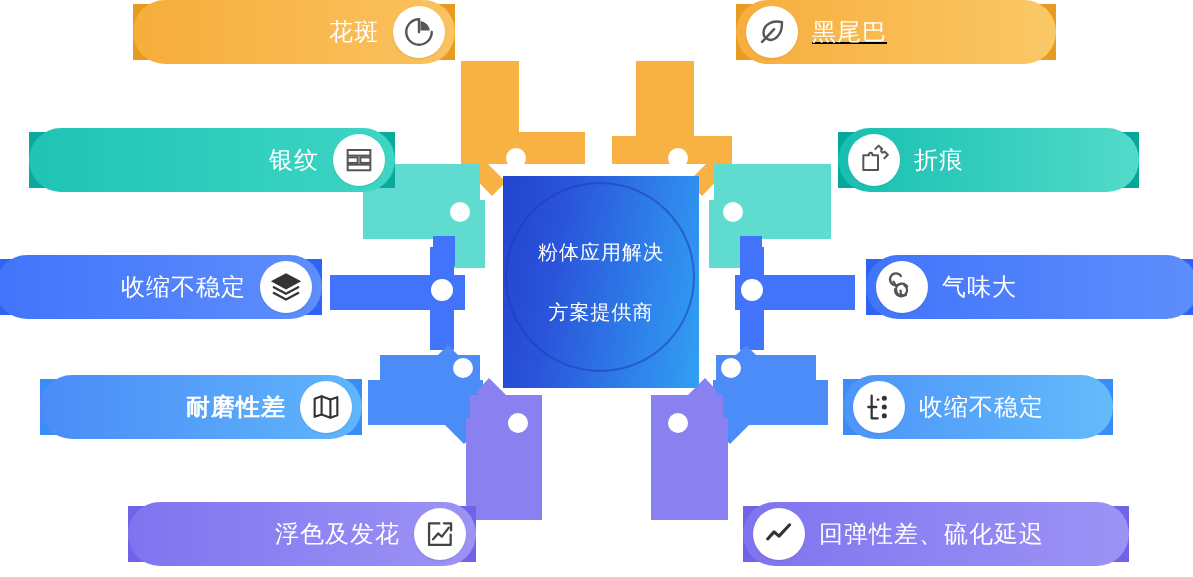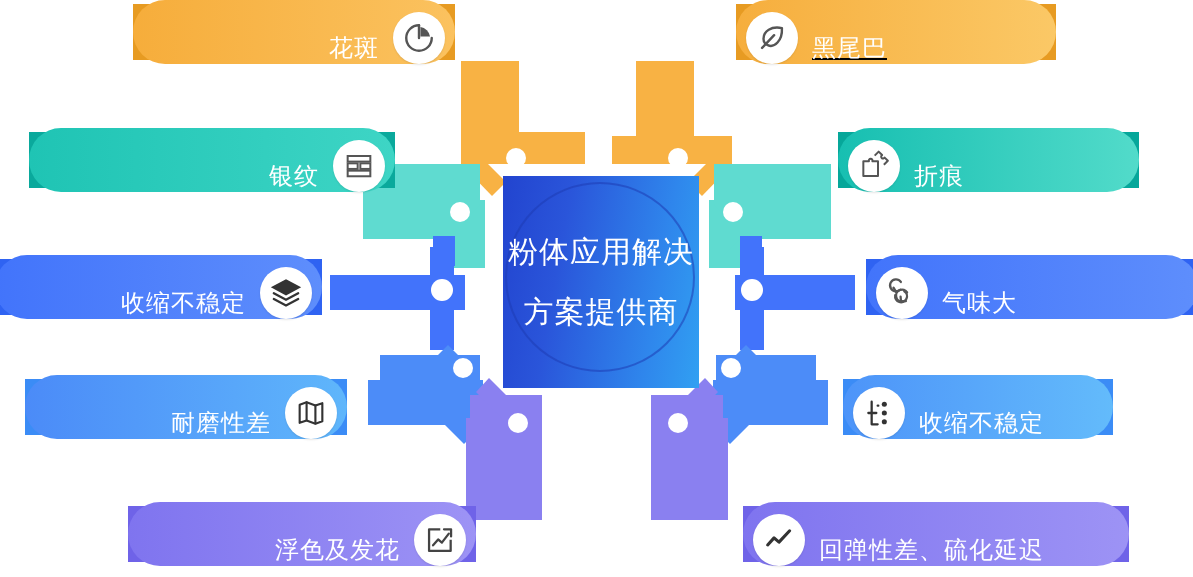--- a/index.html
+++ b/index.html
@@ -36,21 +36,21 @@
     border-radius:50%;
     border:2px solid rgba(30,60,180,.55);
     box-sizing:border-box;
   }
   .center-text{
     position:absolute;
     left:0; right:0; top:50%;
     transform:translateY(-50%);
     text-align:center;
     color:#ffffff;
-    font-size:30px;
+    font-size:20px;
     line-height:30px;
     letter-spacing:1px;
     white-space:pre-line;
   }
 
   
   .pill{
     position:absolute;
     height:64px;
     display:flex;
@@ -66,21 +66,21 @@
   .pill .body{
     position:absolute;
     inset:0;
     border-radius:32px;
     z-index:1;
   }
   .pill .content{
     position:relative;
     z-index:2;
     display:flex;
-    align-items:flex-end;
+    align-items:center;
     width:100%;
     height:100%;
     padding:0 10px;
     box-sizing:border-box;
   }
   .pill.right .content{flex-direction:row;justify-content:flex-start;gap:14px;}
   .pill.left  .content{flex-direction:row;justify-content:flex-end;gap:14px;}
   .pill .label{
     color:#ffffff;
     font-size:24px;
@@ -282,21 +282,21 @@
             <path d="M6 8.2 7.8 11.2 10.9 9.7" stroke-linecap="round" stroke-linejoin="round"></path>
             <path d="M7.2 13.6a4.2 4.2 0 1 0 6.4 -2.8" stroke-linecap="round"></path>
             <path d="M11 14.6 11.3 18 14.8 17.7" stroke-linecap="round" stroke-linejoin="round"></path>
             <path d="M15.6 11.6a4.2 4.2 0 1 0 -3.3 6.4" stroke-linecap="round"></path>
           </svg>
         </span>
         <span class="label">气味大</span>
       </div>
     </div>
 
-    <div class="pill left" style="left:25px;top:375px;width:322px;">
+    <div class="pill left" style="left:40px;top:375px;width:322px;font-weight:bold;">
       <div class="shadowbox" style="background:#3b8cf6;"></div>
       <div class="body" style="background:linear-gradient(90deg,#4b8bf8,#5fb6fb);"></div>
       <div class="content">
         <span class="label">耐磨性差</span>
         <span class="badge">
           <svg width="32" height="32" viewBox="0 0 24 24" fill="none" stroke="#333" stroke-width="1.6">
             <path d="M3.5 5.8 8.7 4 15.3 6.4 20.5 4.6v13.6l-5.2 1.8 -6.6 -2.4 -5.2 1.8Z" stroke-linejoin="round"></path>
             <path d="M8.7 4v13.4" stroke-linecap="round"></path>
             <path d="M15.3 6.4v13.4" stroke-linecap="round"></path>
           </svg>

